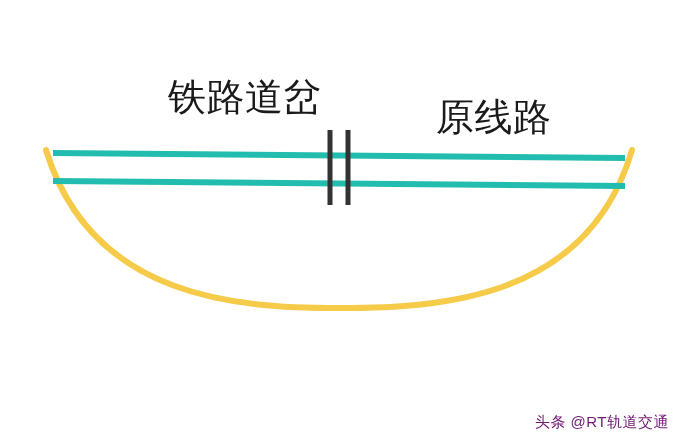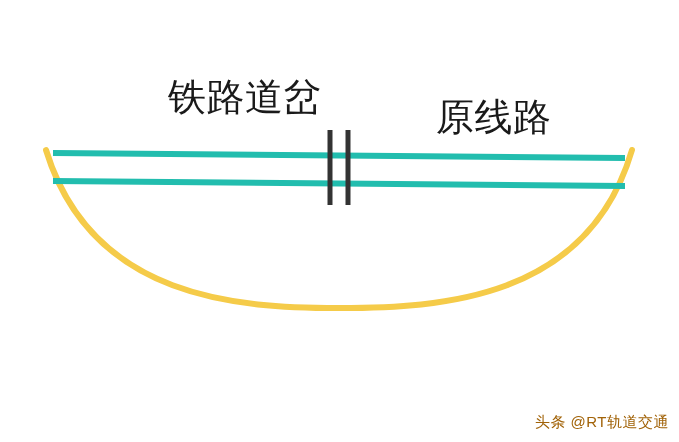--- a/index.html
+++ b/index.html
@@ -45,21 +45,21 @@
   }
   #label-optimized {
     left: 257px;
     top: 338px;
     font-size: 40px;
   }
   #watermark {
     position: absolute;
     right: 10px;
     bottom: 10px;
-    color: #a16207;
+    color: #701a75;
     font-size: 15px;
     font-family: "Liberation Sans", "DejaVu Sans", sans-serif;
     letter-spacing: 0.5px;
     white-space: nowrap;
     user-select: none;
     margin-top: 20px;
   }
 </style>
 </head>
 <body>

